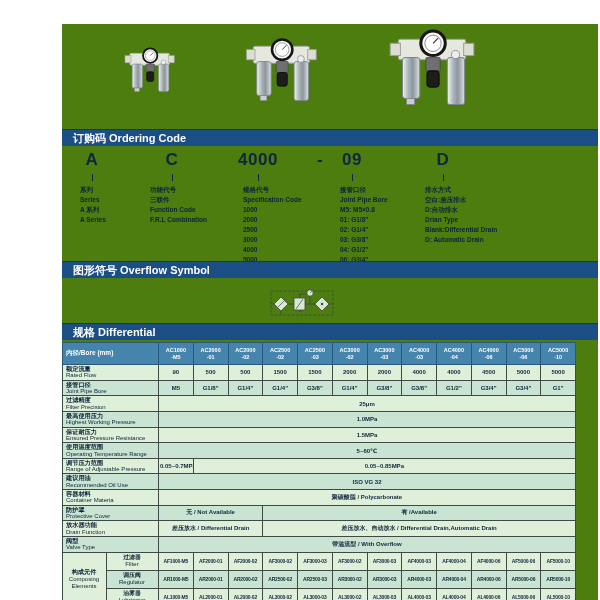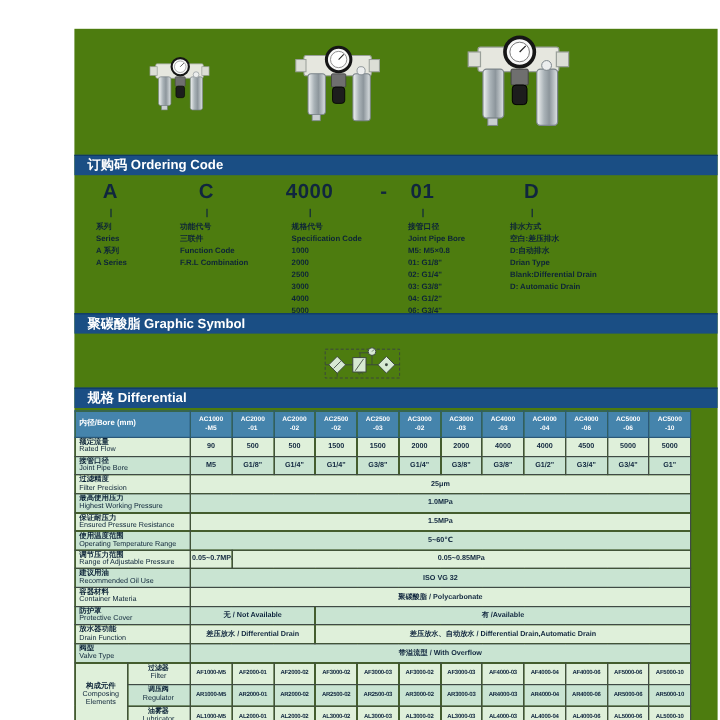--- a/index.html
+++ b/index.html
@@ -111,21 +111,21 @@
 
   <div class="ordering">
     <div id="ord-codes">
         <span class="ord-code c0">A</span>
         <span class="ord-tick c0"></span>
         <span class="ord-code c1">C</span>
         <span class="ord-tick c1"></span>
         <span class="ord-code c2">4000</span>
         <span class="ord-tick c2"></span>
         <span class="ord-code c3">-</span>
-        <span class="ord-code c4">01</span>
+        <span class="ord-code c4">09</span>
         <span class="ord-tick c4"></span>
         <span class="ord-code c5">D</span>
         <span class="ord-tick c5"></span>
       </div>
     <div id="ord-cols">
         <div class="ord-col o0">
           <div>系列</div>
           <div>Series</div>
           <div>A 系列</div>
           <div>A Series</div>
@@ -161,21 +161,21 @@
           <div>排水方式</div>
           <div>空白:差压排水</div>
           <div>D:自动排水</div>
           <div>Drian Type</div>
           <div>Blank:Differential Drain</div>
           <div>D: Automatic Drain</div>
         </div>
       </div>
   </div>
 
-  <div id="bar-graphic" class="bar">聚碳酸脂 Graphic Symbol</div>
+  <div id="bar-graphic" class="bar">图形符号 Overflow Symbol</div>
 
   <div class="graphic">
     <svg class="gsym" width="64" height="32" viewBox="0 0 64 32">
       <rect x="1" y="6" width="62" height="24" fill="none" stroke="#3b463f" stroke-width="0.8" stroke-dasharray="2.5,1.8"></rect>
       <line x1="1" y1="19" x2="63" y2="19" stroke="#3b463f" stroke-width="0.8"></line>
       <g>
         <polygon points="11,12 18,19 11,26 4,19" fill="#d7e9d3" stroke="#3b463f" stroke-width="0.8"></polygon>
         <line x1="8" y1="22" x2="14" y2="16" stroke="#3b463f" stroke-width="0.7"></line>
         <line x1="11" y1="26" x2="11" y2="29" stroke="#3b463f" stroke-width="0.7"></line>
       </g>

